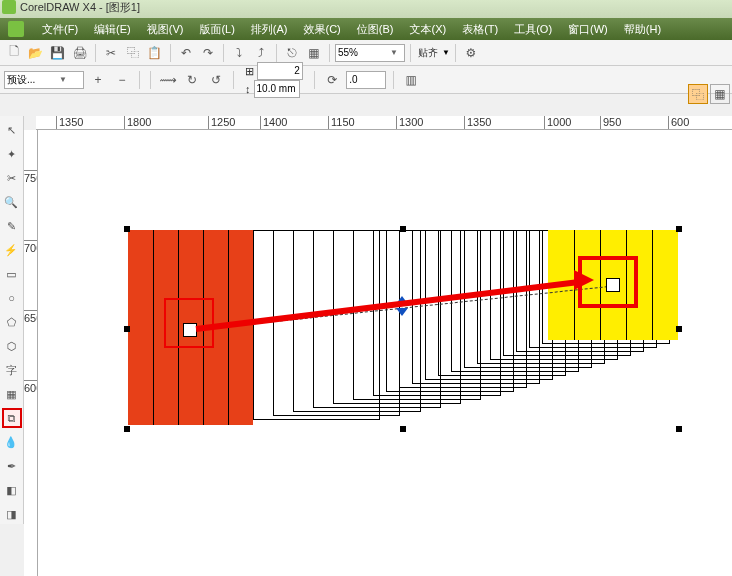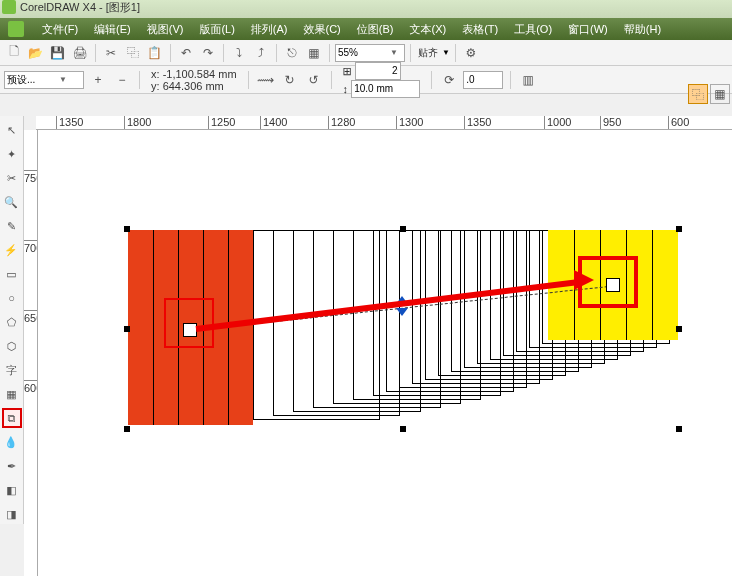--- a/index.html
+++ b/index.html
@@ -136,51 +136,47 @@
 </div>
 
 <div class="propbar">
   <div class="dropdown" style="min-width:80px">
     <span class="val">预设...</span>
     <span class="arrow">▼</span>
   </div>
   <div class="tb-btn">+</div>
   <div class="tb-btn">−</div>
   <div class="tb-sep"></div>
-  <div class="coord-row">
-    <span><span>x:</span> <span>-1,100.584 mm</span></span>
-    <span><span>y:</span> <span>644.306 mm</span></span>
-  </div>
   <div class="tb-sep"></div>
   <div class="tb-btn">⟿</div>
   <div class="tb-btn">↻</div>
   <div class="tb-btn">↺</div>
   <div class="tb-sep"></div>
   <div class="coord-row">
     <span>⊞ <input class="tb-field" style="width: 46px; padding-left: 36px;" value="20"></span>
-    <span>↕ <input class="tb-field" style="width: 69px;" value="10.0 mm"></span>
+    <span>↕ <input class="tb-field" style="width: 46px;" value="10.0 mm"></span>
   </div>
   <div class="tb-sep"></div>
   <div class="tb-btn">⟳</div>
   <input class="tb-field" style="width: 40px;" value=".0">
   <div class="tb-sep"></div>
   <div class="tb-btn">▥</div>
 </div>
 
 <div class="rt-tb">
   <div class="tb-btn" style="background:#ffd090;border:1px solid #c80">⿻</div>
   <div class="tb-btn" style="border:1px solid #aaa">▦</div>
 </div>
 
 <div class="ruler-h">
   <div class="tick" style="left:20px">1350</div>
   <div class="tick" style="left:88px">1800</div>
   <div class="tick" style="left:172px">1250</div>
   <div class="tick" style="left:224px">1400</div>
-  <div class="tick" style="left:292px">1280</div>
+  <div class="tick" style="left:292px">1150</div>
   <div class="tick" style="left:360px">1300</div>
   <div class="tick" style="left:428px">1350</div>
   <div class="tick" style="left:508px">1000</div>
   <div class="tick" style="left:564px">950</div>
   <div class="tick" style="left:632px">600</div>
 
 </div>
 
 <div class="ruler-v">
   <div class="tick" style="top:40px">750</div>

